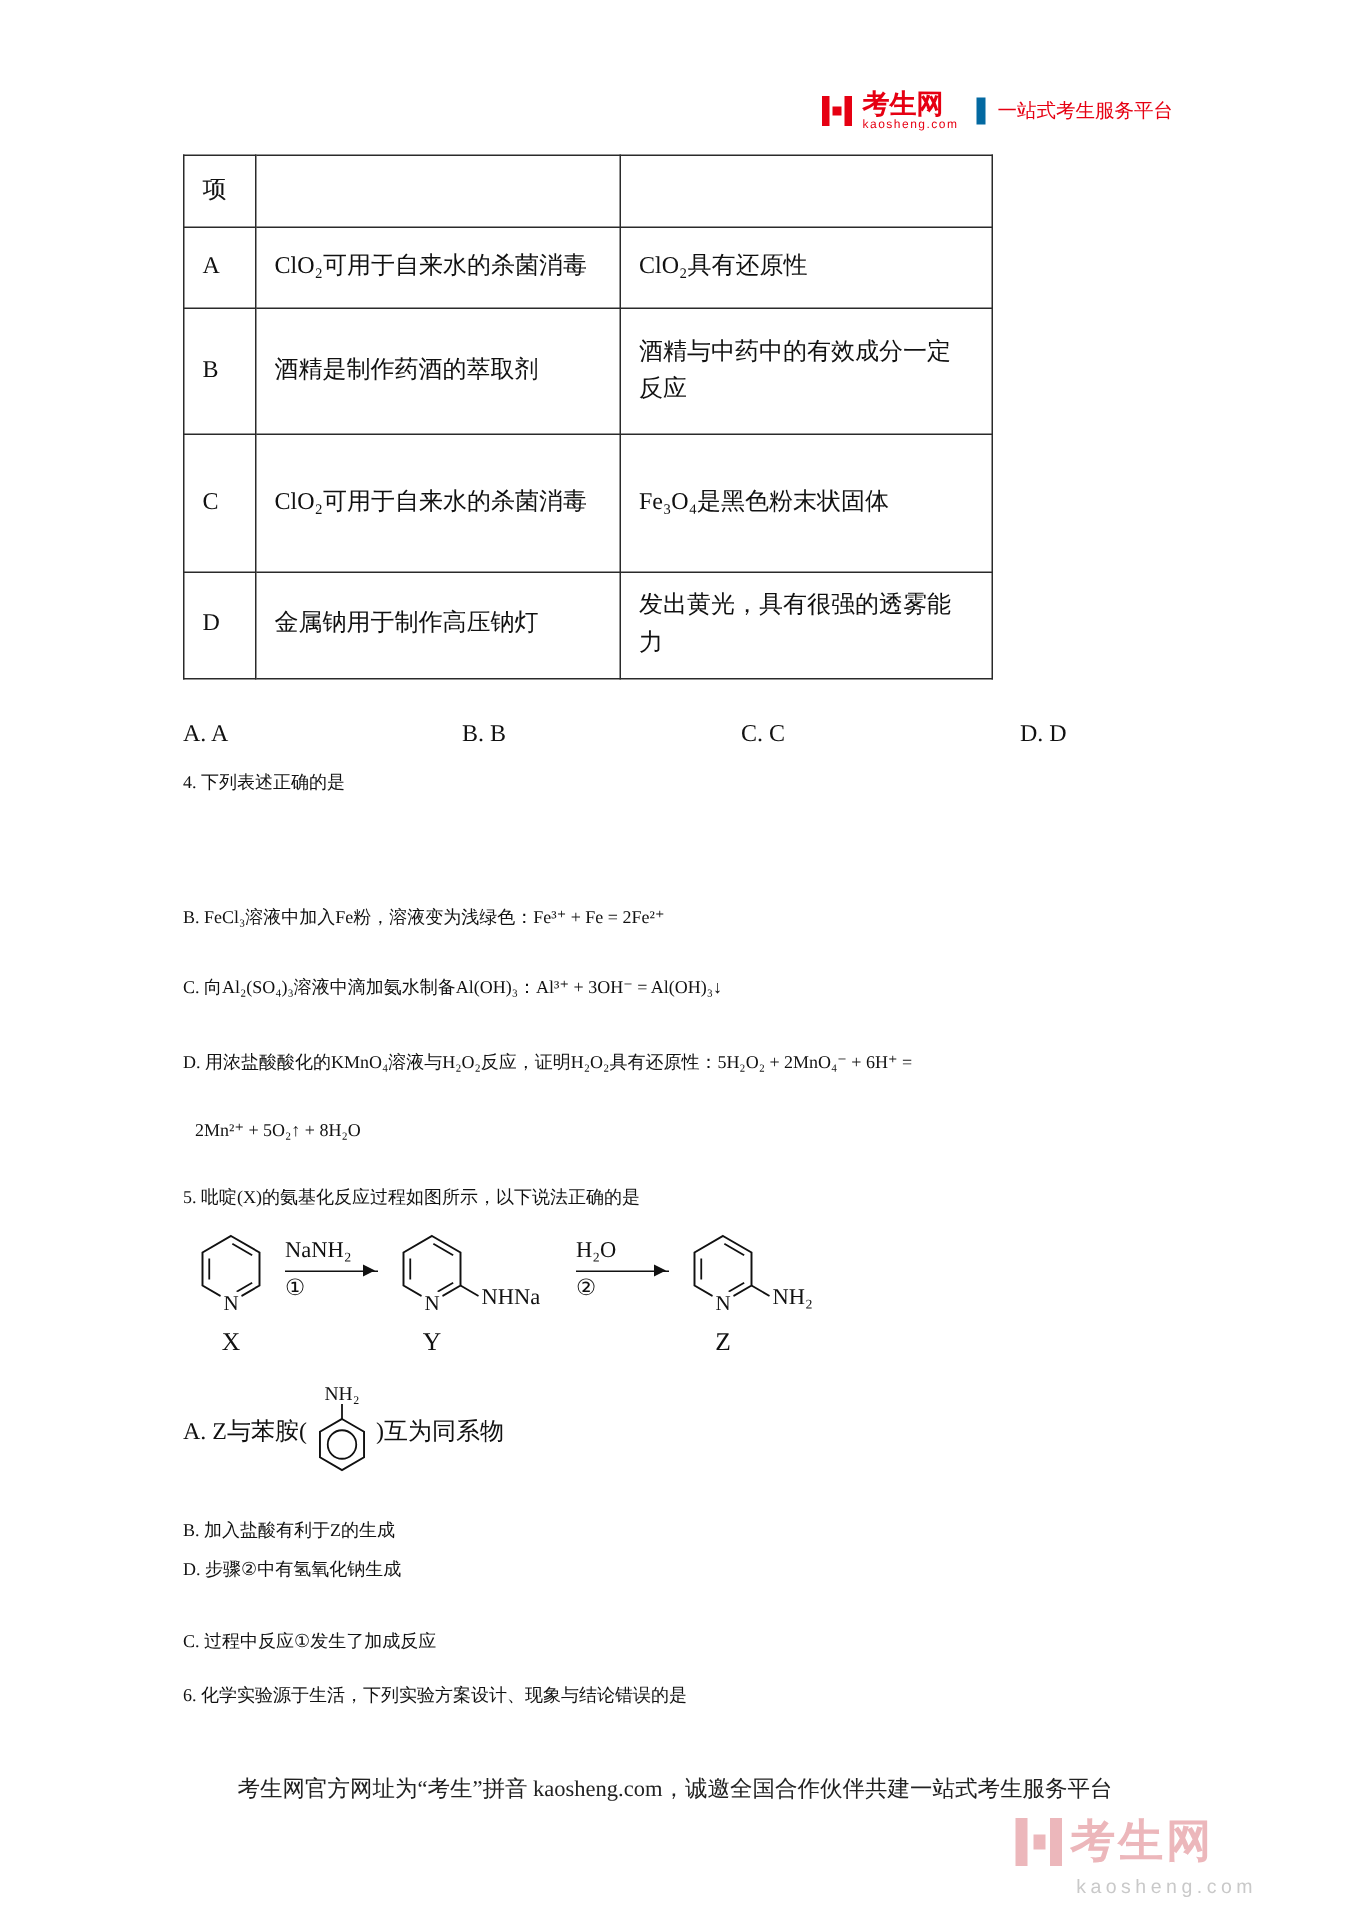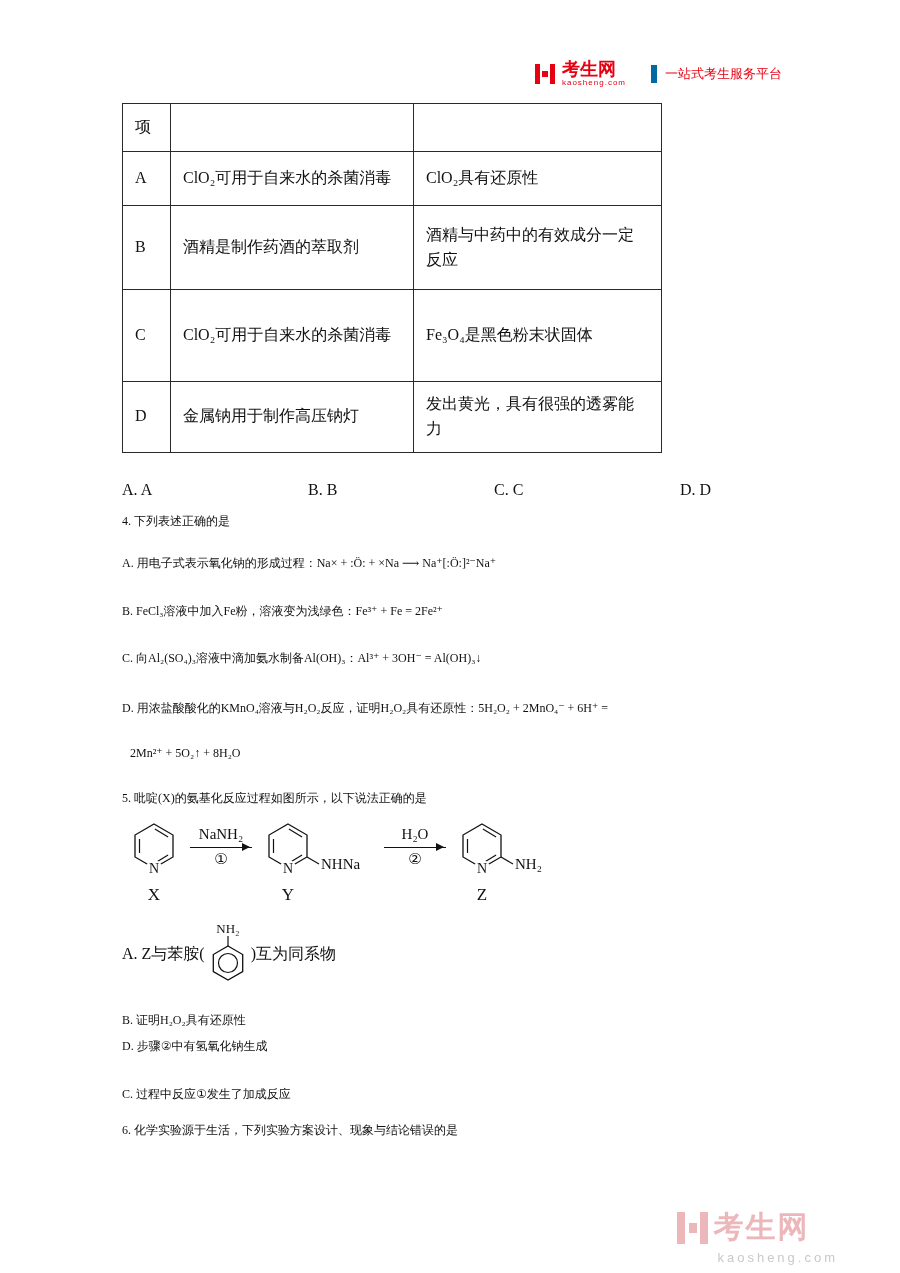--- a/index.html
+++ b/index.html
@@ -10,21 +10,21 @@
     font-family:"Liberation Serif","DejaVu Serif","DejaVu Sans",serif;
     color:#111; font-size:16px;
   }
 
   
   .logo { position:absolute; top:60px; right:78px; display:flex; align-items:center; }
   .logo-mark { width:22px; height:22px; margin-right:6px; }
   .logo-col { display:flex; flex-direction:column; line-height:1.05; }
   .logo-brand { color:#e60012; font-weight:bold; font-size:18px; font-family:"Liberation Sans","DejaVu Sans",sans-serif; }
   .logo-domain { color:#e60012; font-size:8px; letter-spacing:1px; font-family:"Liberation Sans","DejaVu Sans",sans-serif; }
-  .logo-tagline { color:#e60012; font-size:13px; margin-left:25px; padding-left:8px; border-left:6px solid #0369a1; font-family:Liberation Serif, serif; }
+  .logo-tagline { color:#e60012; font-size:13px; margin-left:12px; padding-left:8px; border-left:6px solid #0369a1; font-family:Liberation Serif, serif; }
 
   
   .qtable { position:absolute; left:82px; top:103px; border-collapse:collapse; }
   .qtable td { border:1px solid #2a2a2a; font-size:16px; padding:10px 12px; vertical-align:middle; line-height:1.55; }
   .qtable td.c0 { width:48px; }
   .qtable td.c1 { width:243px; }
   .qtable td.c2 { width:248px; }
   .r0 td { height:48px; }
   .r1 td { height:54px; }
   .r2 td { height:84px; }
@@ -33,21 +33,21 @@
 
   
   .line { position:absolute; left:82px; font-size:12px; white-space:nowrap; }
   .answers { position:absolute; left:82px; top:481px; display:flex;font-family:Liberation Serif, serif; }
   .answers span { display:inline-block; width:186px; }
 
   
   .scheme { position:absolute; left:82px; top:812px; display:flex; align-items:flex-start; }
   .mol { display:flex; flex-direction:column; }
   .mol-label { width:64px; text-align:center; font-size:17px; margin-top:1px; }
-  .rxn { display:flex; flex-direction:column; align-items:center; margin:14px 4px 0 4px; }
+  .rxn { display:flex; flex-direction:column; margin:14px 4px 0 4px; }
   .rxn .reagent { font-size:15px; line-height:1.1; }
   .rxn .arrowline { position:relative; width:62px; height:1px; background:#111; margin:4px 0 3px 0; }
   .rxn .arrowline::after { content:""; position:absolute; right:-2px; top:-4px;
        border:4px solid transparent; border-left:8px solid #111; }
   .rxn .stepnum { font-size:15px; line-height:1.1; }
   svg text { font-family:"Liberation Serif","DejaVu Serif",serif; fill:#111; }
 
   
   .optA { position:absolute; left:82px; top:918px; height:72px; display:flex; align-items:center; font-size:16px; }
 
@@ -107,23 +107,20 @@
     </table>
 
   <div class="answers">
     <span>A. A</span>
     <span>B. B</span>
     <span>C. C</span>
     <span>D. D</span>
   </div>
 
   <div class="line" style="top:513px">4. 下列表述正确的是</div>
-  <div class="line" style="top:555px">
-    <span>A. 用电子式表示氧化钠的形成过程：</span><span>Na× + :Ö: + ×Na ⟶ Na⁺[:Ö:]²⁻Na⁺</span>
-  </div>
   <div class="line" style="top:603px">B. FeCl₃溶液中加入Fe粉，溶液变为浅绿色：Fe³⁺ + Fe = 2Fe²⁺</div>
   <div class="line" style="top:650px">C. 向Al₂(SO₄)₃溶液中滴加氨水制备Al(OH)₃：Al³⁺ + 3OH⁻ = Al(OH)₃↓</div>
   <div class="line" style="top:700px">D. 用浓盐酸酸化的KMnO₄溶液与H₂O₂反应，证明H₂O₂具有还原性：5H₂O₂ + 2MnO₄⁻ + 6H⁺ =</div>
   <div class="line" style="top:746px;left:90px">2Mn²⁺ + 5O₂↑ + 8H₂O</div>
 
   <div class="line" style="top:790px">5. 吡啶(X)的氨基化反应过程如图所示，以下说法正确的是</div>
 
   <div class="scheme">
 
     <div class="mol">
@@ -183,26 +180,27 @@
     <span>A. Z与苯胺(</span>
     <svg width="46" height="66" viewBox="0 0 46 66" style="vertical-align:middle">
       <text x="23" y="12" text-anchor="middle" font-size="13">NH₂</text>
       <line x1="23" y1="15" x2="23" y2="25" stroke="#111" stroke-width="1.2"></line>
       <polygon points="23,25 37.7,33.5 37.7,50.5 23,59 8.3,50.5 8.3,33.5" fill="none" stroke="#111" stroke-width="1.3"></polygon>
       <circle cx="23" cy="42" r="9.5" fill="none" stroke="#111" stroke-width="1.2"></circle>
     </svg>
     <span>)互为同系物</span>
   </div>
 
-  <div class="line" style="top:1012px">B. 证明H₂O₂具有还原性</div>
+  <div class="line" style="top:1012px">B. 加入盐酸有利于Z的生成</div>
   <div class="line" style="top:1086px">C. 过程中反应①发生了加成反应</div>
   <div class="line" style="top:1038px">D. 步骤②中有氢氧化钠生成</div>
 
   <div class="line" style="top:1122px">6. 化学实验源于生活，下列实验方案设计、现象与结论错误的是</div>
 
+  <div class="footer">考生网官方网址为“考生”拼音 kaosheng.com，诚邀全国合作伙伴共建一站式考生服务平台</div>
 
   <div class="watermark">
     <div class="wm-row">
       <svg width="36" height="36" viewBox="0 0 36 36">
         <rect x="4" y="2" width="8" height="32" fill="#ecb7bb"></rect>
         <rect x="16" y="13" width="8" height="10" fill="#ecb7bb"></rect>
         <rect x="27" y="2" width="8" height="32" fill="#ecb7bb"></rect>
       </svg>
       <span class="wm-brand">考生网</span>
     </div>

